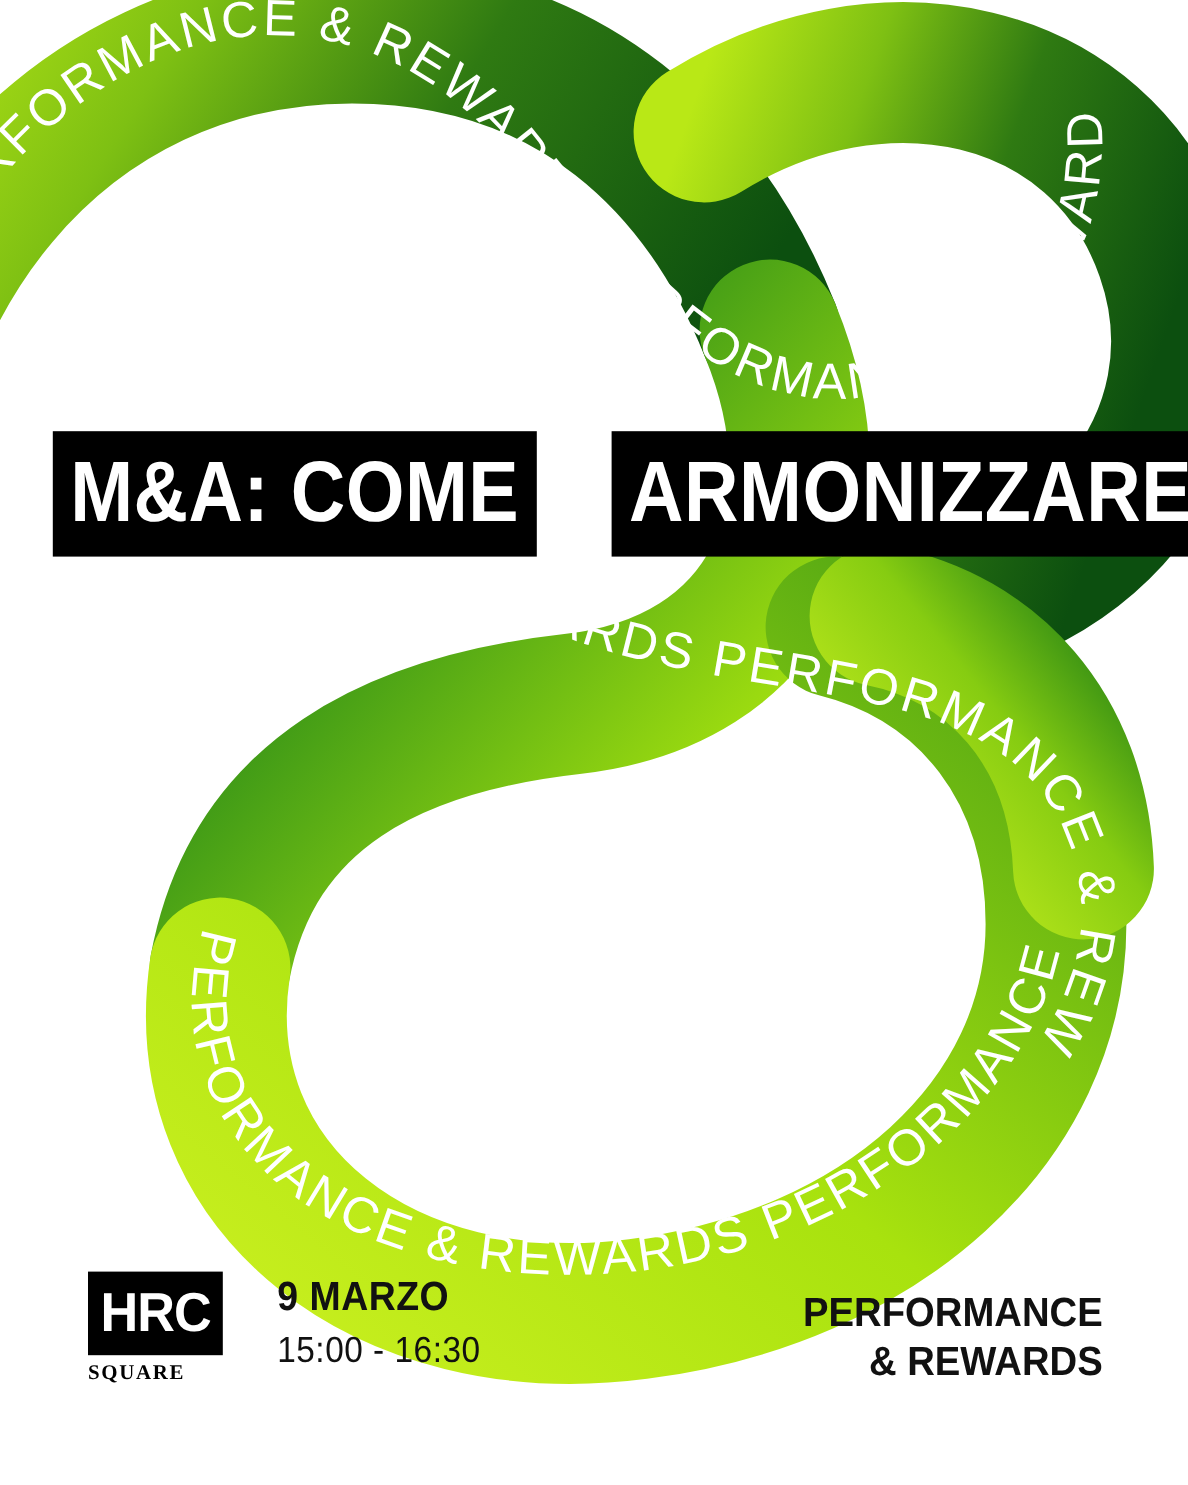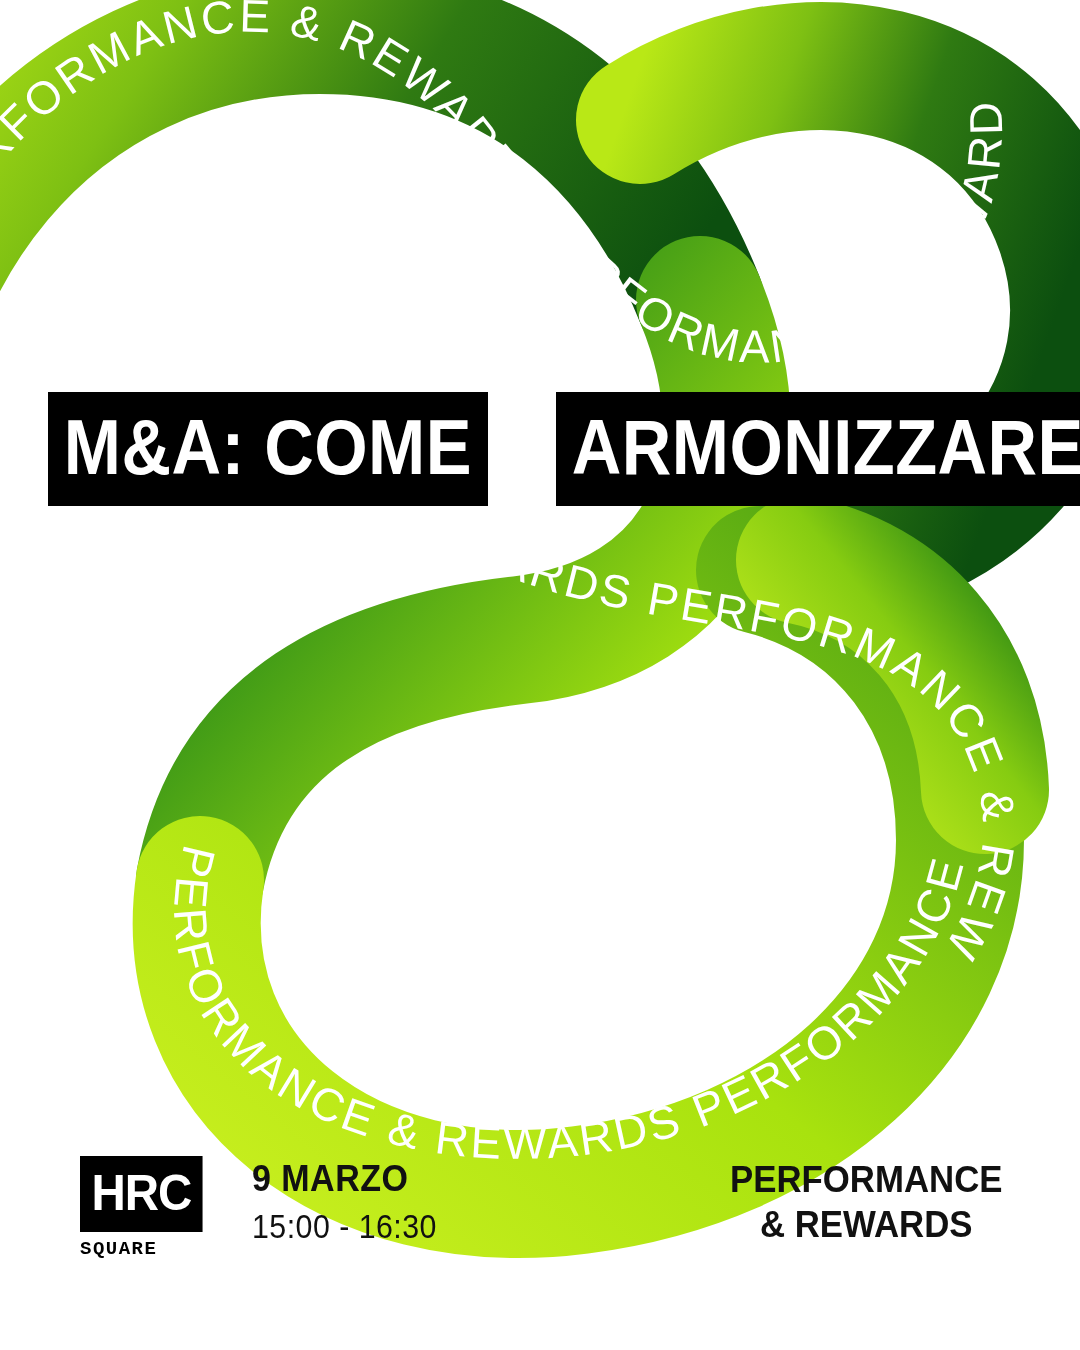--- a/index.html
+++ b/index.html
@@ -80,21 +80,21 @@
     font-size: 50px;
     letter-spacing: -1px;
     line-height: 1;
     padding: 12px 12px 14px 12px;
     display: inline-block;
     transform: scaleX(0.95);
     transform-origin: left center;
   }
   .logo-sub {
     margin-top: 6px;
-    font-family: Liberation Mono, monospace;
+    font-family: Liberation Serif, serif;
     font-weight: 700;
     font-size: 19px;
     letter-spacing: 1.5px;
     color: #000000;
   }
   .event-info {
     position: absolute;
     left: 252px;
     top: 28px;
   }
@@ -113,22 +113,22 @@
     font-weight: 400;
     font-size: 33px;
     letter-spacing: 0.5px;
     color: #111111;
     transform: scaleX(0.92);
     transform-origin: left center;
   }
   .series {
     position: absolute;
     right: 60px;
-    top: 27px;
-    text-align: center;
+    top: 40px;
+    text-align: right;
   }
   .series-line {
     font-family: "Liberation Sans", sans-serif;
     font-weight: 700;
     font-size: 37px;
     letter-spacing: 0px;
     color: #111111;
     line-height: 1.22;
     transform: scaleX(0.94);
     transform-origin: left center;

